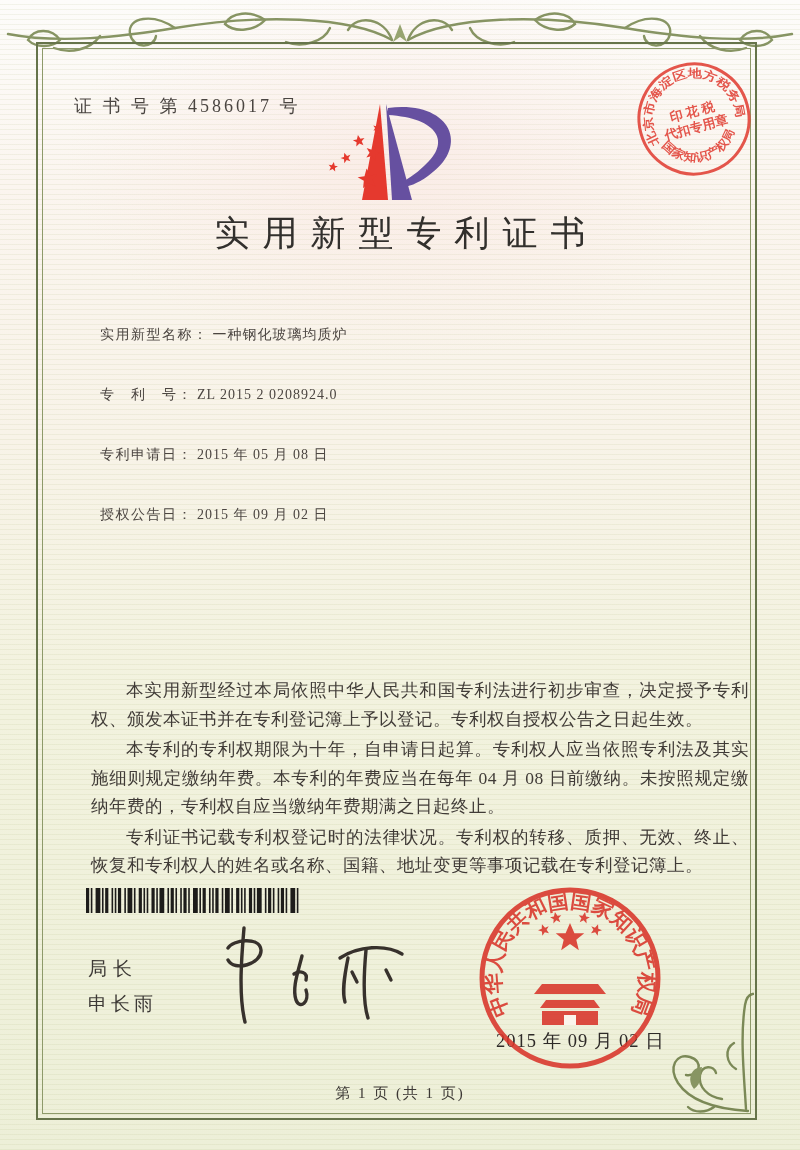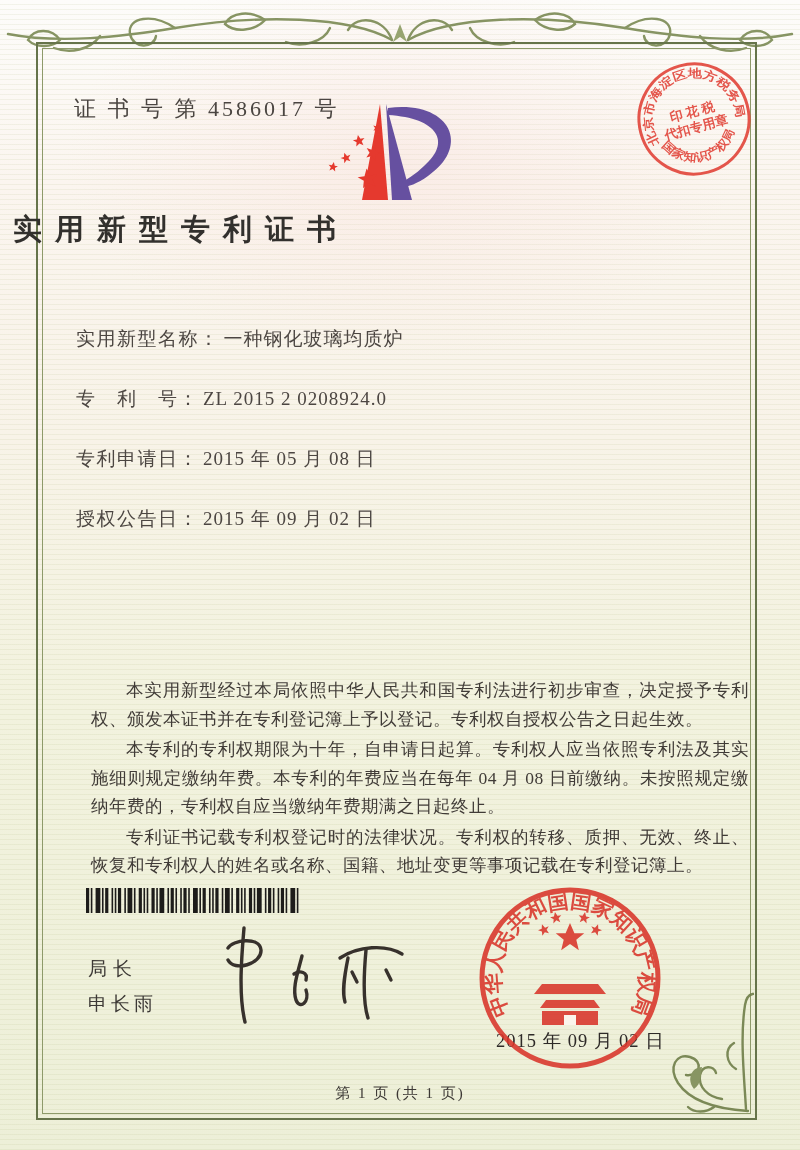--- a/index.html
+++ b/index.html
@@ -10,25 +10,25 @@
       radial-gradient(ellipse 60% 25% at 50% 14%, rgba(248,215,210,0.30), rgba(248,215,210,0) 70%),
       repeating-linear-gradient(0deg, rgba(165,178,112,0.12) 0 1px, rgba(255,255,255,0) 1px 5px),
       linear-gradient(180deg,#fdfcfa 0%, #fbf5ef 16%, #f8f3e8 38%, #f2f2de 62%, #edefd8 100%);
   }
   
   .border-outer{position:absolute; left:36px; top:42px; right:43px; bottom:30px;
     border:2.5px solid #66744a; pointer-events:none;}
   .border-inner{position:absolute; left:42px; top:48px; right:49px; bottom:36px;
     border:1px solid #8e9a6a; pointer-events:none;}
   .abs{position:absolute;}
-  .certno{left:74px; top:94px; font-size:22px; color:#4a4541; letter-spacing:3px;}
-  .title{left:0; right:0; top:210px; font-size:29px; font-weight:700;
+  .certno{left:74px; top:94px; font-size:18px; color:#4a4541; letter-spacing:3px;}
+  .title{left:0; right:0; top:210px; text-align:center; font-size:35px; font-weight:400;
     color:#32302d; letter-spacing:13px; text-indent:13px;}
   .fields{left:76px; top:326px; right:60px;}
-  .frow{height:60px; font-size:19px; color:#4c4642; white-space:nowrap;}
+  .frow{height:60px; font-size:14px; color:#4c4642; white-space:nowrap;margin-left:24px;}
   .frow .flabel{color:#4c4642; letter-spacing:1.5px;}
   .frow .fvalue{color:#4c4642; letter-spacing:1px; margin-left:4px;}
   .paras{left:72px; top:676px; width:658px; font-size:17.5px; line-height:28.5px;
     color:#403b37; text-align:justify;margin-left:19px;}
   .paras p{margin:0 0 2px 0; text-indent:2em; letter-spacing:0.5px;}
   .barcode{left:86px; top:888px; width:214px; height:25px;}
   .signer-role{left:88px; top:956px; font-size:19px; color:#3c3835; letter-spacing:6px;}
   .signer-name{left:88px; top:991px; font-size:19px; color:#3c3835; letter-spacing:4px;}
   .signature{left:198px; top:922px; width:225px; height:108px;}
   .seal{left:470px; top:878px; width:200px; height:200px; opacity:0.88; z-index:6;}

